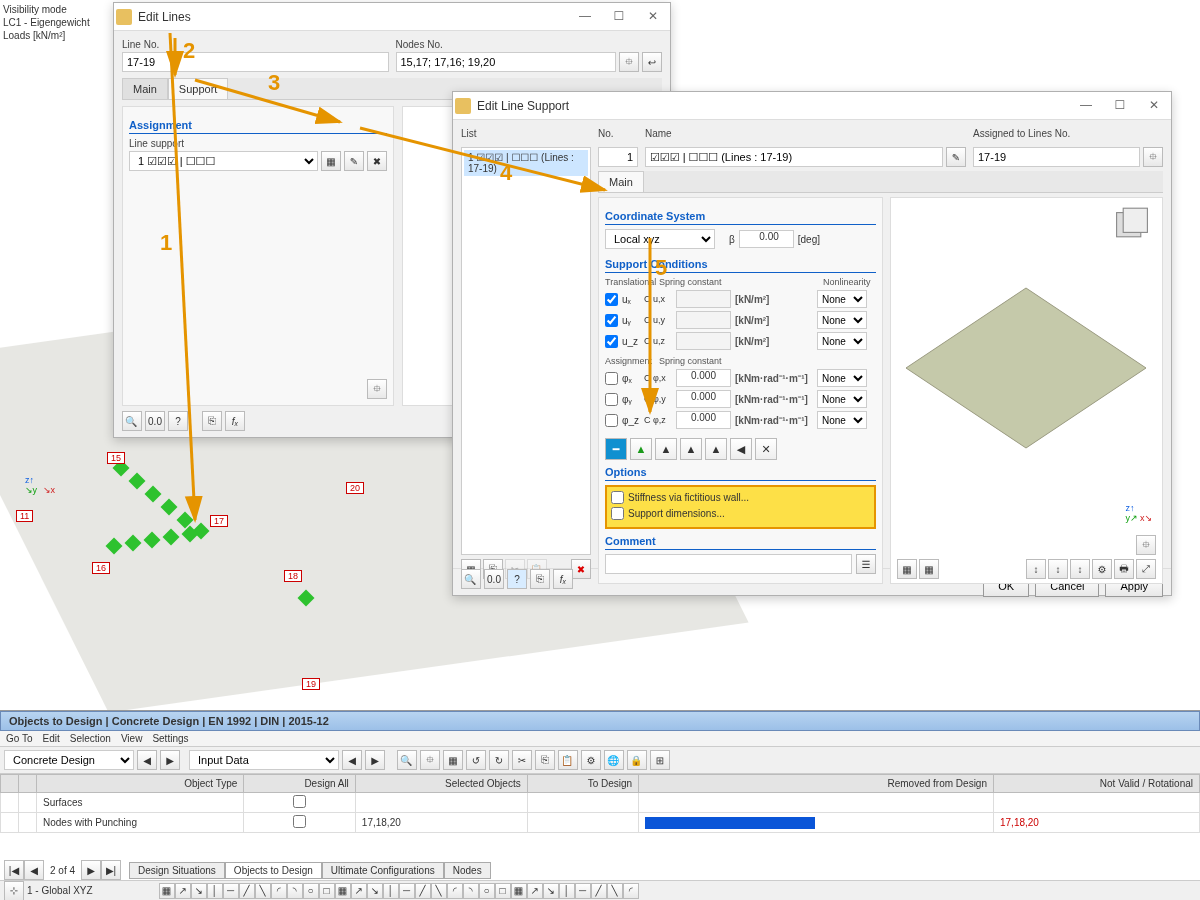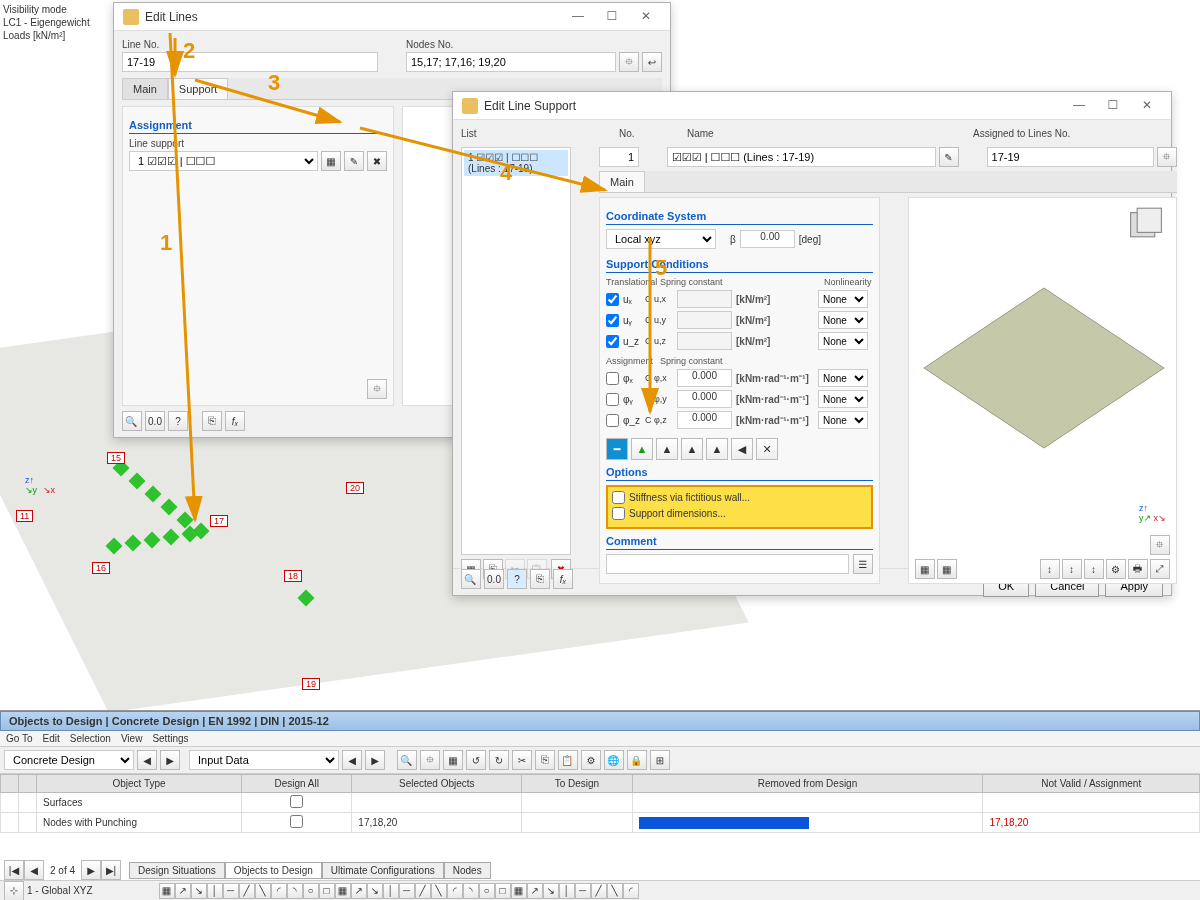--- a/index.html
+++ b/index.html
@@ -9,26 +9,26 @@
 .viewport { position: absolute; left: 0; top: 0; width: 1200px; height: 710px; background: #fff; }
 .vis-text { position: absolute; left: 3px; top: 3px; font-size: 10px; line-height: 13px; }
 .surface { position: absolute; background: #d0d0c8; opacity: 0.5; }
 .node-label { position: absolute; background: #fff; border: 1px solid #c00; color: #c00; padding: 0 3px; font-size: 9px; }
 .support-dot { position: absolute; width: 12px; height: 12px; background: #2ec22e; transform: rotate(45deg); }
 .axis-widget { position: absolute; left: 25px; bottom: 215px; font-size: 9px; }
 .axis-z { color: #1060e0; } .axis-y { color: #10a010; } .axis-x { color: #d02020; }
 
 
 .dialog { position: absolute; background: #f0f0f0; border: 1px solid #b0b0b0; box-shadow: 0 3px 10px rgba(0,0,0,.2); }
-.titlebar { height: 28px; background: #fff; border-bottom: 1px solid #ddd; display: flex; align-items: center; padding: 0 9px; font-size: 12px; }
+.titlebar { height: 28px; background: #fff; border-bottom: 1px solid #ddd; display: flex; align-items: center; padding: 0 2px; font-size: 12px; }
 .titlebar .icon { width: 16px; height: 16px; background: #e8c060; border-radius: 2px; margin-right: 6px; }
 .titlebar .wbtns { margin-left: auto; display: flex; gap: 4px; }
 .titlebar .wbtn { width: 30px; height: 20px; text-align: center; line-height: 18px; color: #666; cursor: pointer; }
 .dlg-body { padding: 8px; display: flex; flex-direction: column; gap: 6px; }
-.row { display: flex; gap: 28px; }
+.row { display: flex; gap: 7px; }
 .lbl-strong { font-size: 10px; color: #444; margin-bottom: 2px; display: block; }
 .inp { background: #fff; border: 1px solid #ccc; height: 20px; padding: 0 4px; font-size: 11px; width: 100%; }
 .btn-ic { width: 20px; height: 20px; border: 1px solid #bbb; background: linear-gradient(#fff,#e8e8e8); display: inline-flex; align-items: center; justify-content: center; font-size: 10px; cursor: pointer; }
 .tabs { display: flex; border-bottom: 1px solid #ccc; background: #e8e8e8; }
 .tab { padding: 4px 10px; font-size: 11px; border: 1px solid #ccc; border-bottom: none; background: #e0e0e0; cursor: pointer; }
 .tab.active { background: #f8f8f8; }
 .section-title { color: #1060c8; font-weight: bold; font-size: 11px; border-bottom: 1px solid #1060c8; padding-bottom: 2px; margin: 6px 0 4px; }
 .grid-row { display: flex; align-items: center; gap: 4px; margin-bottom: 3px; font-size: 10px; }
 .chk { width: 13px; height: 13px; }
 .spin { width: 55px; height: 18px; border: 1px solid #ccc; background: #f4f4f4; text-align: right; padding-right: 14px; font-size: 10px; position: relative; }
@@ -52,21 +52,21 @@
 .anno { position: absolute; color: #e59400; font-size: 22px; font-weight: bold; z-index: 500; pointer-events: none; }
 .arrow-svg { position: absolute; z-index: 499; pointer-events: none; }
 
 
 .bottom-panel { position: absolute; left: 0; top: 710px; width: 1200px; height: 190px; border-top: 1px solid #999; background: #fff; }
 .bp-header { background: linear-gradient(#b8d4f0,#9cc0e8); border: 1px solid #6a8ab8; padding: 3px 8px; font-size: 11px; font-weight: bold; }
 .bp-menu { display: flex; gap: 10px; padding: 2px 6px; font-size: 10px; background: #f4f4f4; border-bottom: 1px solid #ccc; }
 .bp-toolbar { display: flex; gap: 3px; padding: 3px 4px; background: #f0f0f0; border-bottom: 1px solid #ccc; align-items: center; }
 .bp-grid { overflow: auto; }
 .bp-grid table { width: 100%; border-collapse: collapse; font-size: 10px; }
-.bp-grid th { background: #e4e4e4; border: 1px solid #bbb; padding: 3px 6px; font-weight: normal; }
+.bp-grid th { background: #e4e4e4; border: 1px solid #bbb; padding: 3px 6px; font-weight: normal; text-align: right; }
 .bp-grid td { border: 1px solid #ddd; padding: 2px 6px; }
 .bp-tabs { position: absolute; bottom: 20px; left: 4px; display: flex; gap: 0; font-size: 10px; align-items: center; }
 .bp-tab { border: 1px solid #aaa; padding: 2px 8px; background: #eee; cursor: pointer; }
 .bp-tab.active { background: #fff; }
 .statusbar { position: absolute; bottom: 0; left: 0; right: 0; height: 20px; background: #f0f0f0; border-top: 1px solid #ccc; display: flex; align-items: center; gap: 3px; padding: 0 4px; font-size: 10px; }
 
 .hl-blue { background: #0a55d8; }
 .red-txt { color: #c00; }
 </style>
 </head>
@@ -416,21 +416,21 @@
     <table>
         <thead>
           <tr id="bp-cols">
             <th style="width: 18px;"></th>
             <th style="width: 18px;"> </th>
             <th>Object Type</th>
             <th>Design All</th>
             <th>Selected Objects</th>
             <th>To Design</th>
             <th>Removed from Design</th>
-            <th>Not Valid / Assignment</th>
+            <th>Not Valid / Rotational</th>
           </tr>
         </thead>
         <tbody id="bp-rows">
           <tr>
             <td></td>
             <td></td>
             <td>Surfaces</td>
             <td style="text-align:center"><input type="checkbox" class="chk" style=""></td>
             <td></td>
             <td></td>

